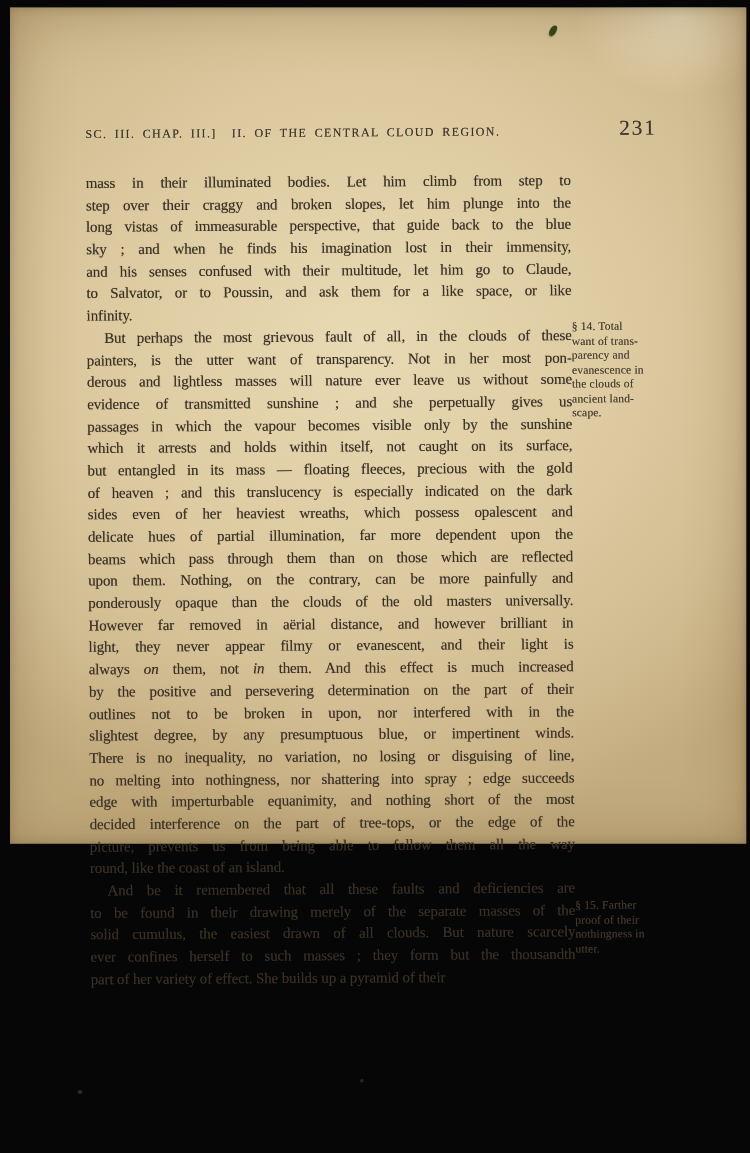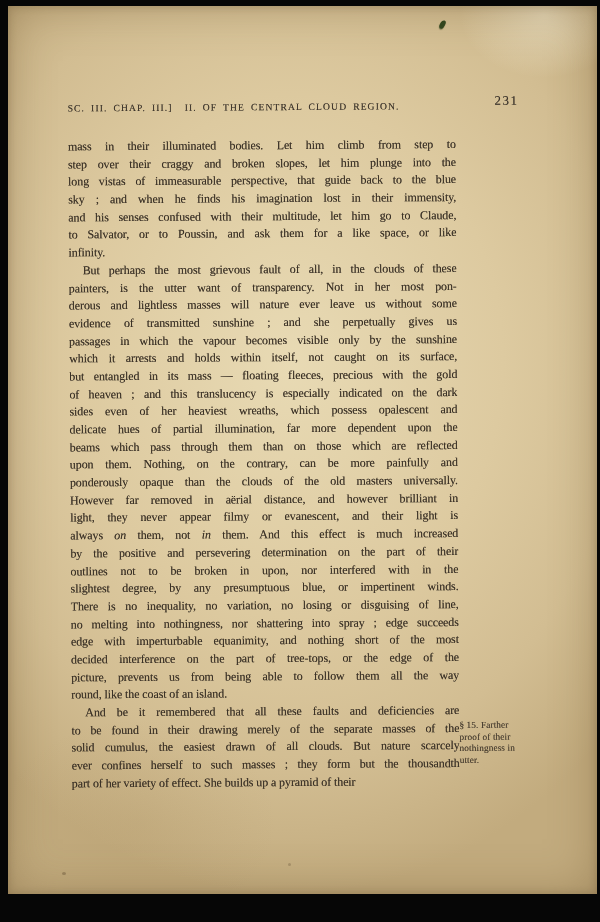--- a/index.html
+++ b/index.html
@@ -2,21 +2,21 @@
 <html><head>
 <meta charset="utf-8">
 <style>
   html, body { margin:0; padding:0; }
   body {
     width:600px; height:922px; position:relative; overflow:hidden;
     background:#060606;
     font-family:"Liberation Serif", "DejaVu Serif", serif;
   }
   .page {
-    position:absolute; left:8px; top:6px; width:589px; height:888px;
+    position:absolute; left:8px; top:6px; width:589px; height:669px;
     background:
       radial-gradient(ellipse 120px 90px at 91% 1%, rgba(248,242,220,0.5), rgba(248,242,220,0) 70%),
       radial-gradient(ellipse 200px 150px at 22% 92%, rgba(150,120,70,0.10), rgba(150,120,70,0) 70%),
       radial-gradient(ellipse 75% 60% at 48% 40%, #e8dab4 0%, #ddcaa0 48%, #d2bd92 76%, #c2ab7e 100%);
     box-shadow: inset 0 0 46px rgba(110,85,45,.38), inset 0 0 8px rgba(70,50,25,.28);
   }
   .content {
     position:absolute; inset:0;
     transform:rotate(-0.35deg); transform-origin:50% 55%;
   }
@@ -24,21 +24,21 @@
     position:absolute; left:62px; top:95px; width:388px;
     display:flex; align-items:baseline;
     font-size:9.6px; letter-spacing:1.1px; word-spacing:2.5px;
     color:#3b332a;
     text-shadow:0 0 0.5px rgba(59,51,42,.55);
   }
   .h-left { flex:0 0 auto; }
   .h-title { flex:1 1 auto; text-align:center; padding-right:44px; }
   .page-num {
     position:absolute; left:489px; top:88px;
-    font-size:13px; letter-spacing:1.5px; color:#3b332a;
+    font-size:17px; letter-spacing:1.5px; color:#3b332a;
     text-shadow:0 0 0.5px rgba(59,51,42,.5);
   }
   .textcol {
     position:absolute; left:62px; top:131px; width:388px;
     font-size:12px; line-height:17.7px; letter-spacing:-0.1px;
     color:#3a3126;
     text-shadow:0 0 0.55px rgba(58,49,38,.6);
   }
   .line {
     height:17.7px; overflow:hidden;
@@ -117,20 +117,29 @@
         <div class="line">decided interference on the part of tree-tops, or the edge of the</div>
         <div class="line">picture, prevents us from being able to follow them all the way</div>
         <div class="line plast">round, like the coast of an island.</div>
         <div class="line indent">And be it remembered that all these faults and deficiencies are</div>
         <div class="line">to be found in their drawing merely of the separate masses of the</div>
         <div class="line">solid cumulus, the easiest drawn of all clouds.  But nature scarcely</div>
         <div class="line">ever confines herself to such masses ;  they form but the thousandth</div>
         <div class="line plast">part of her variety of effect.  She builds up a pyramid of their</div>
       </div>
 
+    <aside class="sidenote sidenote-1">
+        <div class="sn-line">§ 14.  Total</div>
+        <div class="sn-line">want of trans-</div>
+        <div class="sn-line">parency and</div>
+        <div class="sn-line">evanescence in</div>
+        <div class="sn-line">the clouds of</div>
+        <div class="sn-line">ancient land-</div>
+        <div class="sn-line">scape.</div>
+      </aside>
 
     <aside class="sidenote sidenote-2">
         <div class="sn-line">§ 15.  Farther</div>
         <div class="sn-line">proof of their</div>
         <div class="sn-line">nothingness in</div>
         <div class="sn-line">utter.</div>
       </aside>
 
   </div>
 

